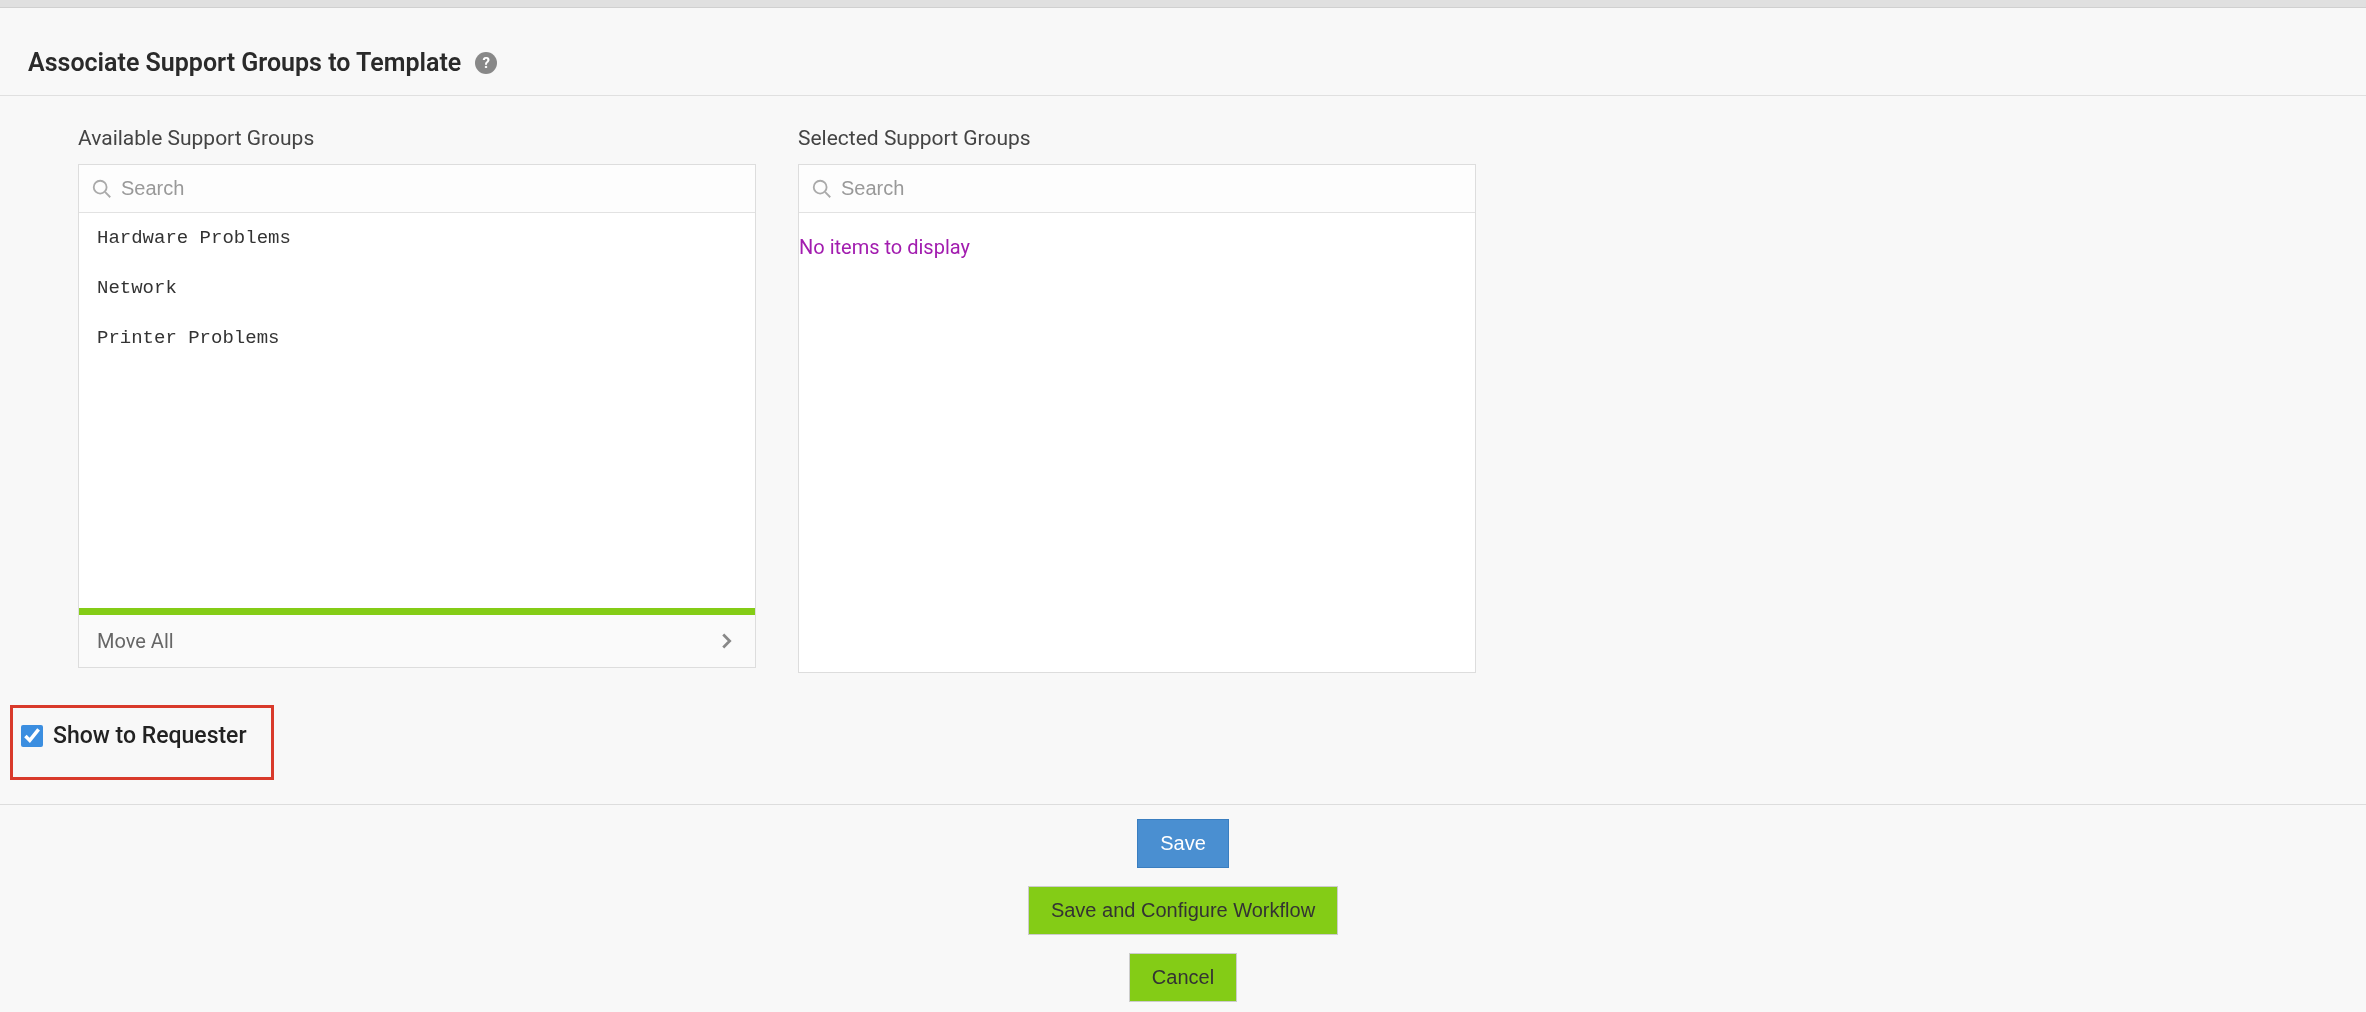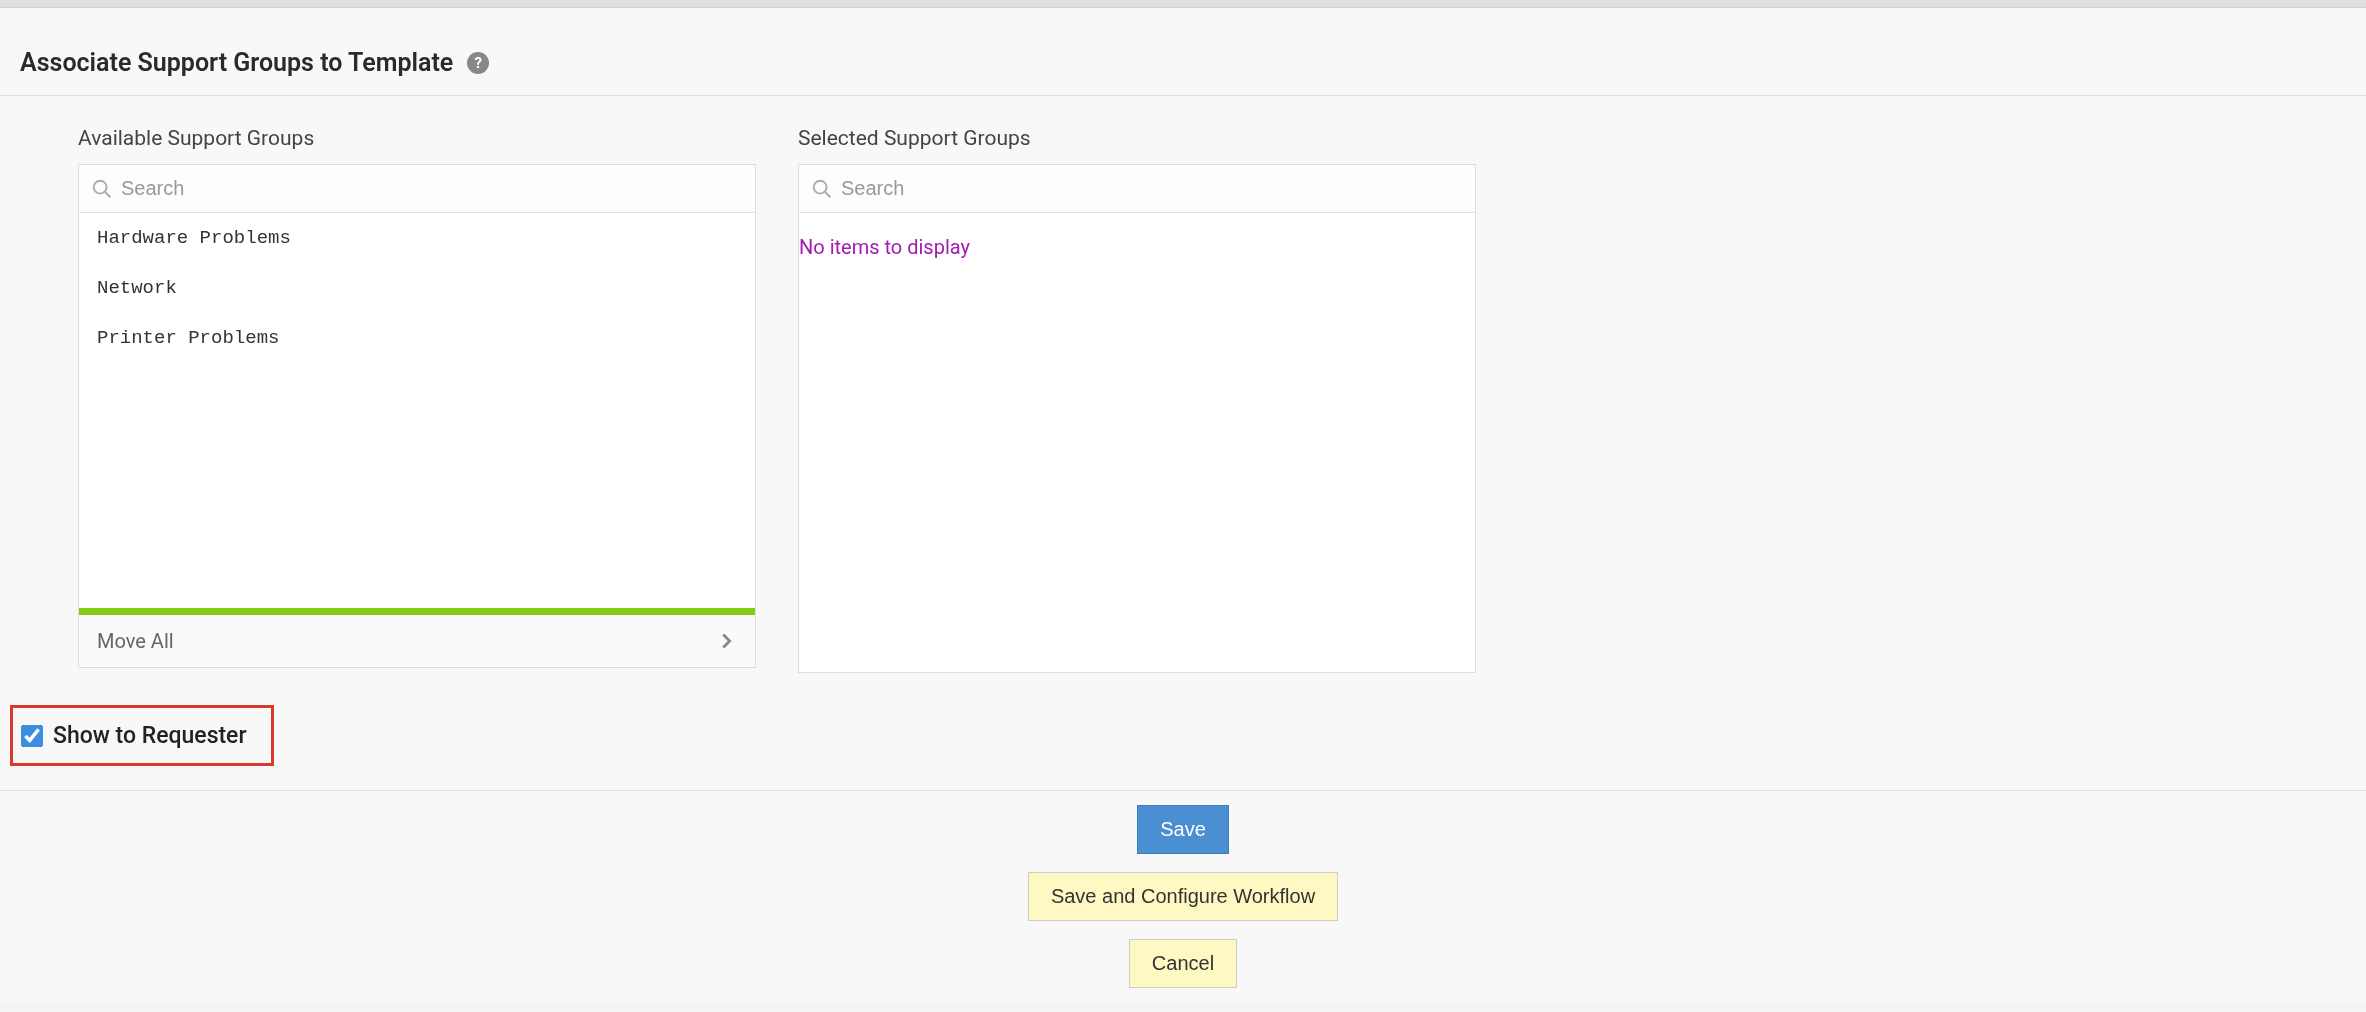--- a/index.html
+++ b/index.html
@@ -16,21 +16,21 @@
     .top-border {
       height: 8px;
       background: #e0e0e0;
       border-bottom: 1px solid #d0d0d0;
     }
     .page-content {
       background: #f8f8f8;
       padding: 0;
     }
     .header-section {
-      padding: 40px 20px 18px 20px;
+      padding: 40px 20px 18px 28px;
       border-bottom: 1px solid #e0e0e0;
       display: flex;
       align-items: center;
       gap: 14px;
     }
     .page-title {
       font-size: 25px;
       font-weight: 600;
       color: #2a2a2a;
     }
@@ -123,21 +123,21 @@
       color: #888;
     }
     .selected-panel .items-area {
       height: 459px;
     }
     .checkbox-row {
       margin: 12px 10px 24px 10px;
       display: inline-flex;
       align-items: center;
       gap: 10px;
-      padding: 14px 24px 14px 8px;
+      padding: 14px 24px 28px 8px;
       border: 3px solid #d93a2b;
     }
     .chk {
       width: 22px;
       height: 22px;
       accent-color: #3b8ee0;
       cursor: pointer;
     }
     .chk-label {
       font-size: 23px;
@@ -150,21 +150,21 @@
       display: flex;
       justify-content: flex-end;
       gap: 18px;
       align-items: center;
       flex-direction: column;
     }
     .btn {
       font-size: 20px;
       padding: 12px 22px;
       border: 1px solid #ccc;
-      background: #fef9c3;
+      background: #84cc16;
       color: #333;
       cursor: pointer;
     }
     .btn-primary {
       background: #4a8fd1;
       border-color: #3a7ec0;
       color: #fff;
     }
   </style>
 </head>

